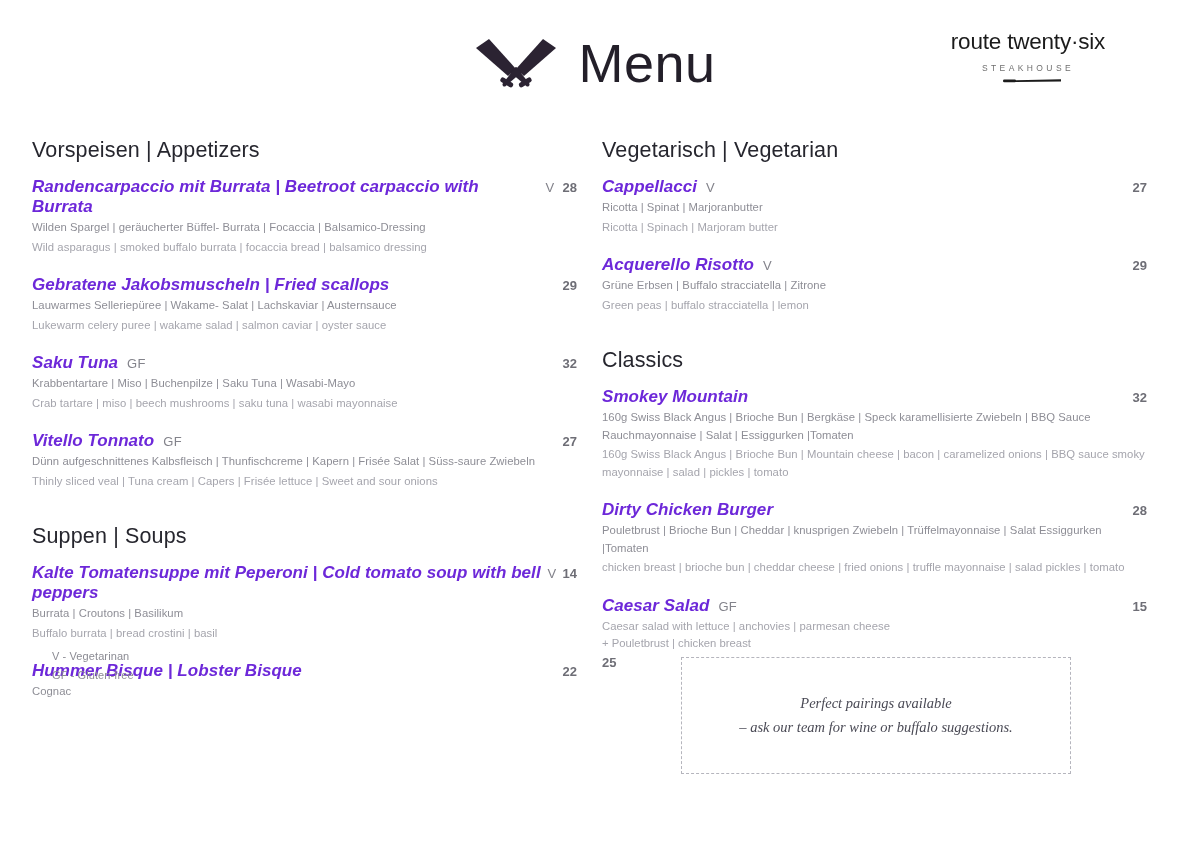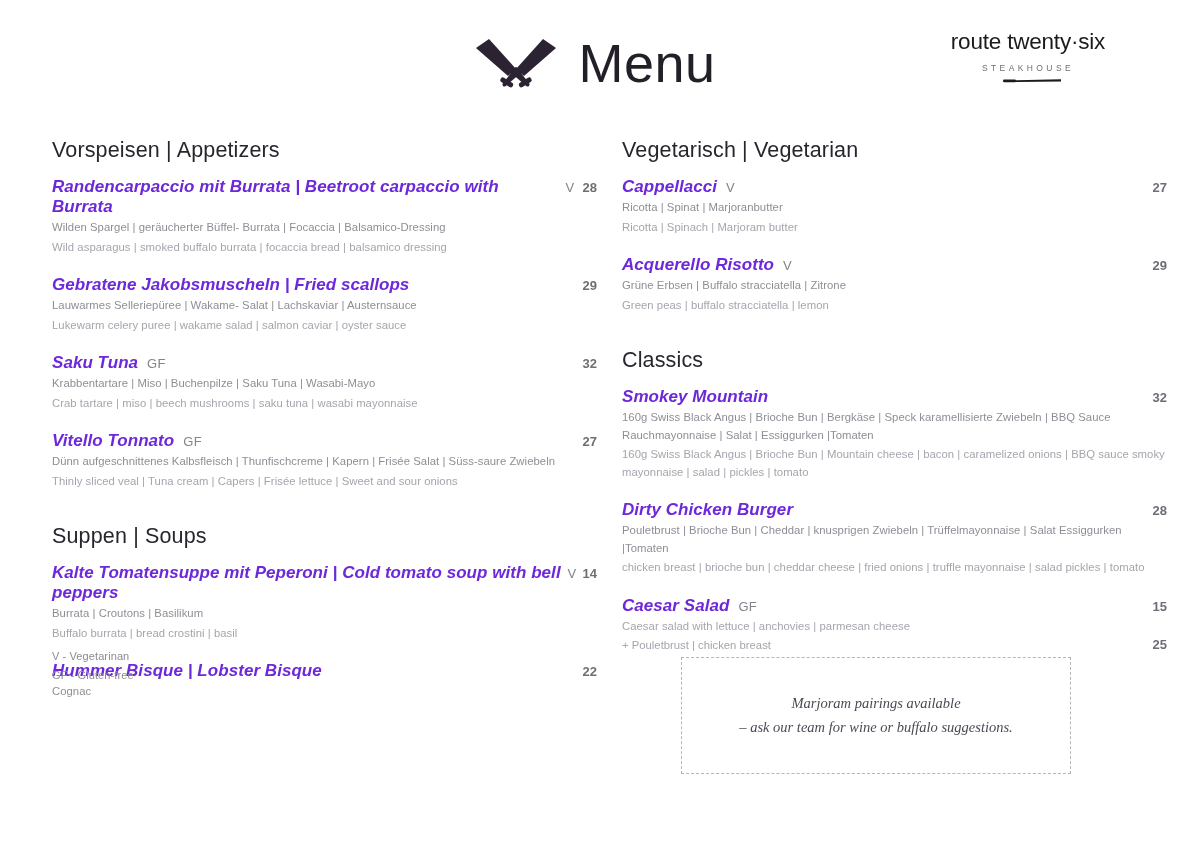--- a/index.html
+++ b/index.html
@@ -76,21 +76,21 @@
   .columns {
     position: absolute;
     top: 138px;
     left: 0;
     width: 1200px;
     display: flex;
   }
   .col {
     position: relative;
   }
-  .col-left  { width: 545px; margin-left: 52px; }
+  .col-left  { width: 545px; margin-left: 32px; }
   .col-right { width: 545px; margin-left: 25px; }
 
   .section { margin-bottom: 4px; }
 
   .section-title {
     font-size: 21.5px;
     font-weight: 300;
     color: #26262e;
     letter-spacing: 0.15px;
     margin: 0 0 14px 0;
@@ -142,20 +142,21 @@
   }
   .desc.de { color: #8e8e96; }
   .desc.en { color: #a5a5ad; }
 
   .extra-row {
     display: flex;
     align-items: baseline;
     font-size: 11.3px;
     color: #a5a5ad;
     line-height: 1.55;
+    flex-direction: column;
   }
   .extra-row .item-price {
     font-size: 13px;
     color: #6e6e76;
   }
 
   
   .legend {
     position: absolute;
     left: 52px;
@@ -374,16 +375,16 @@
   </div>
 </div>
 
 <div class="legend">
   <div>V - Vegetarinan</div>
   <div>GF - Gluten-free</div>
 </div>
 
 <div class="pairing-box">
   <div class="pairing-text">
-    <div>Marjoram pairings available</div>
+    <div>Perfect pairings available</div>
     <div>– ask our team for wine or buffalo suggestions.</div>
   </div>
 </div>
 
 </body></html>

